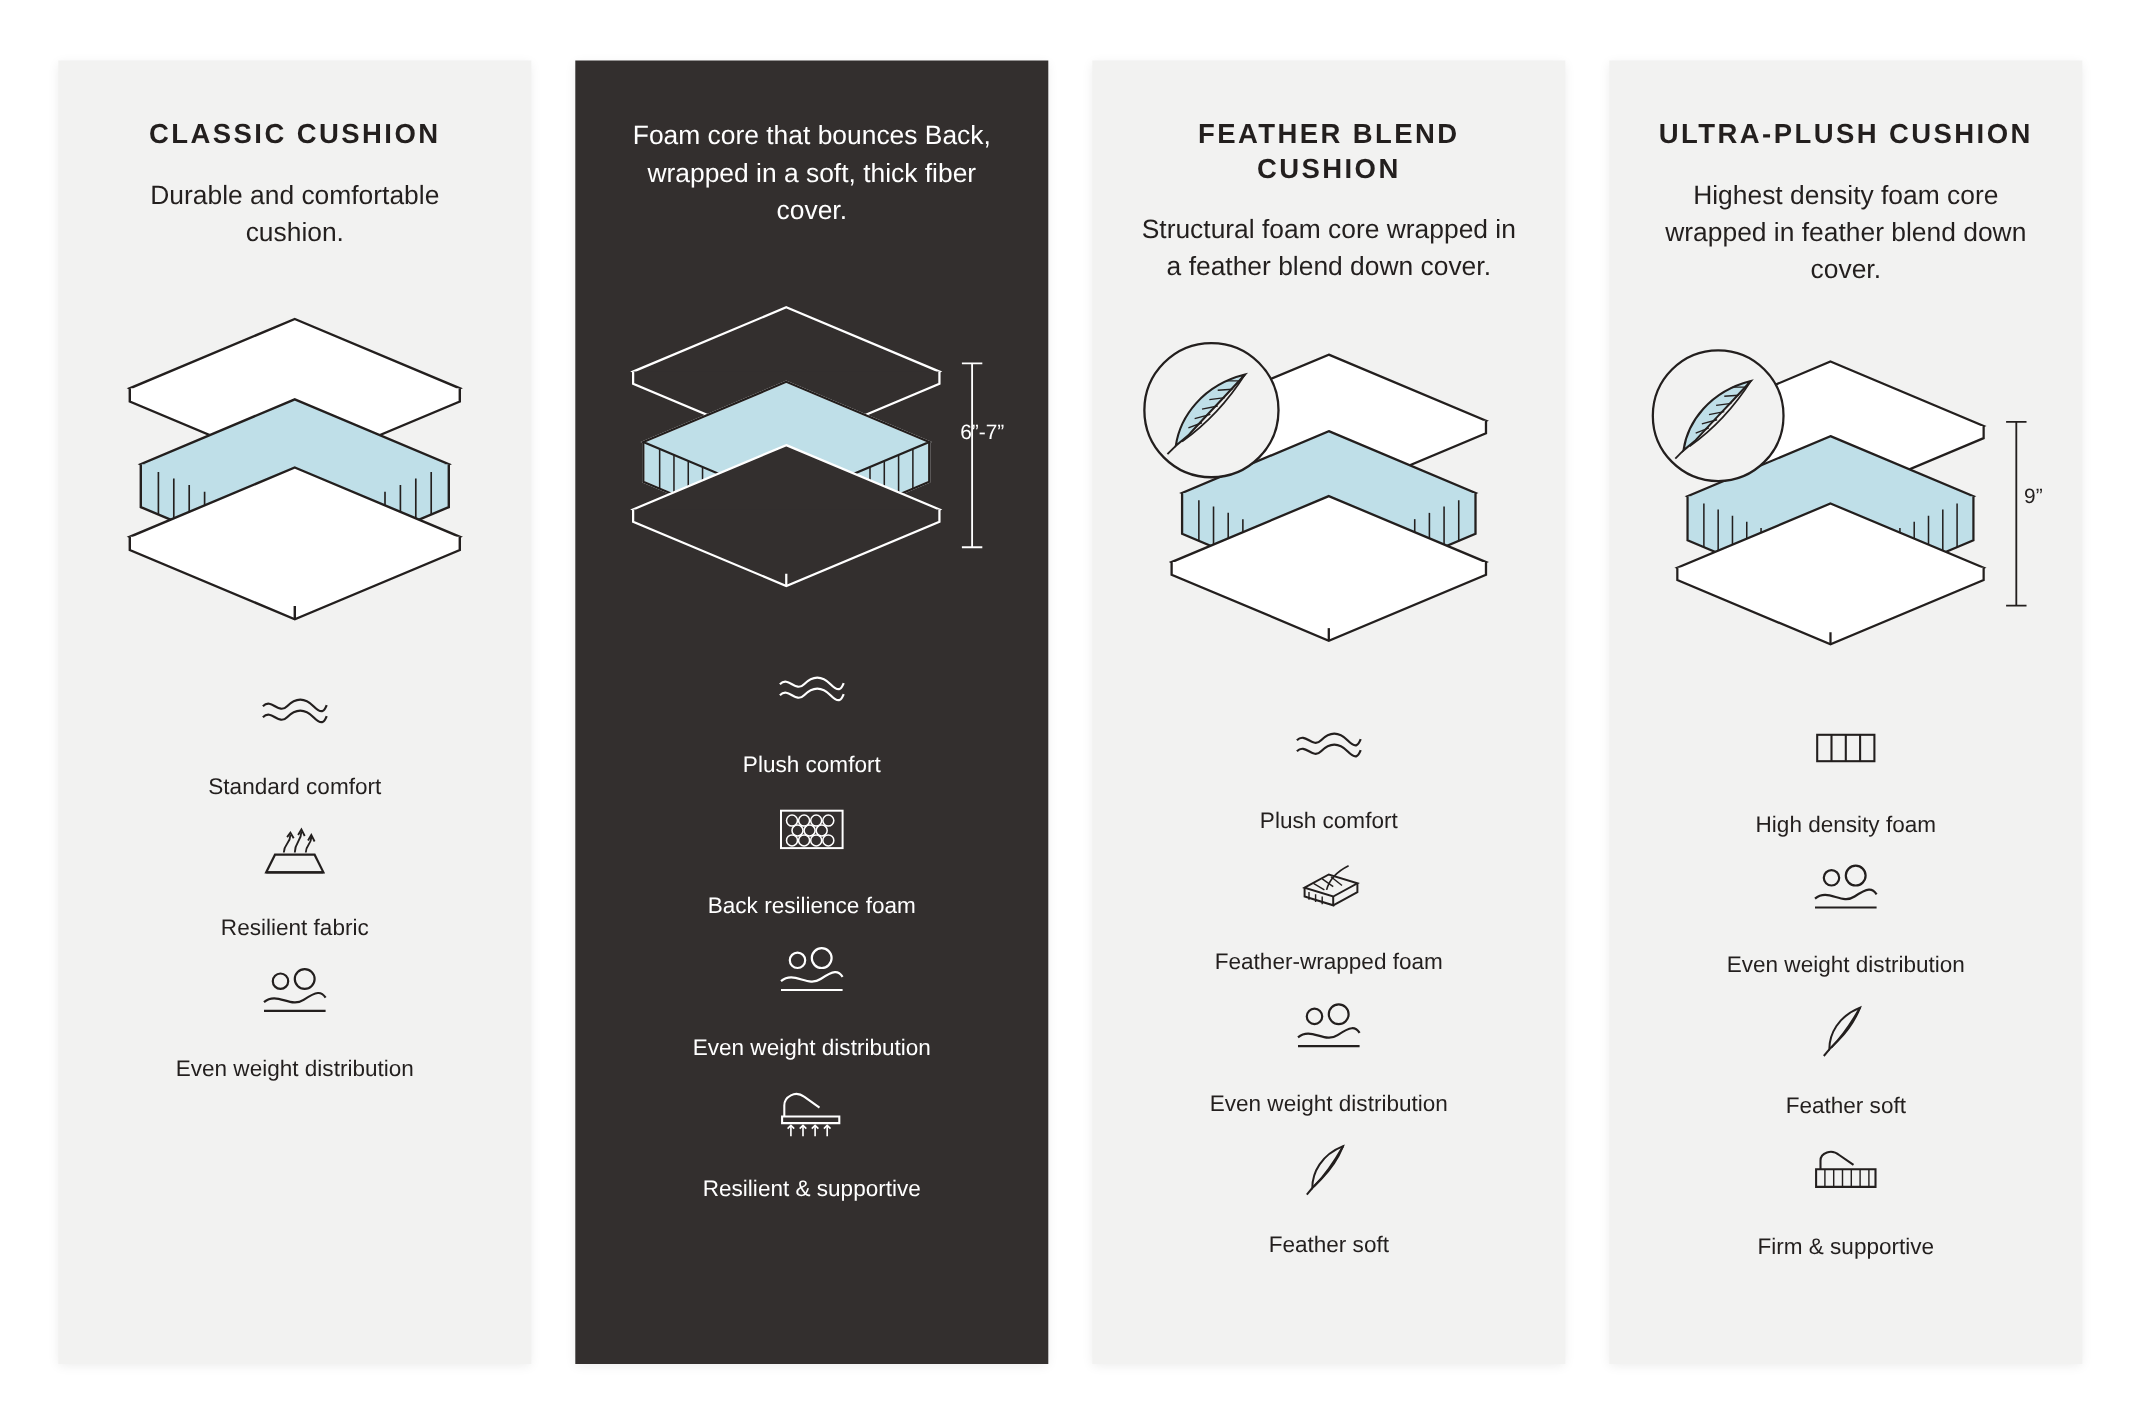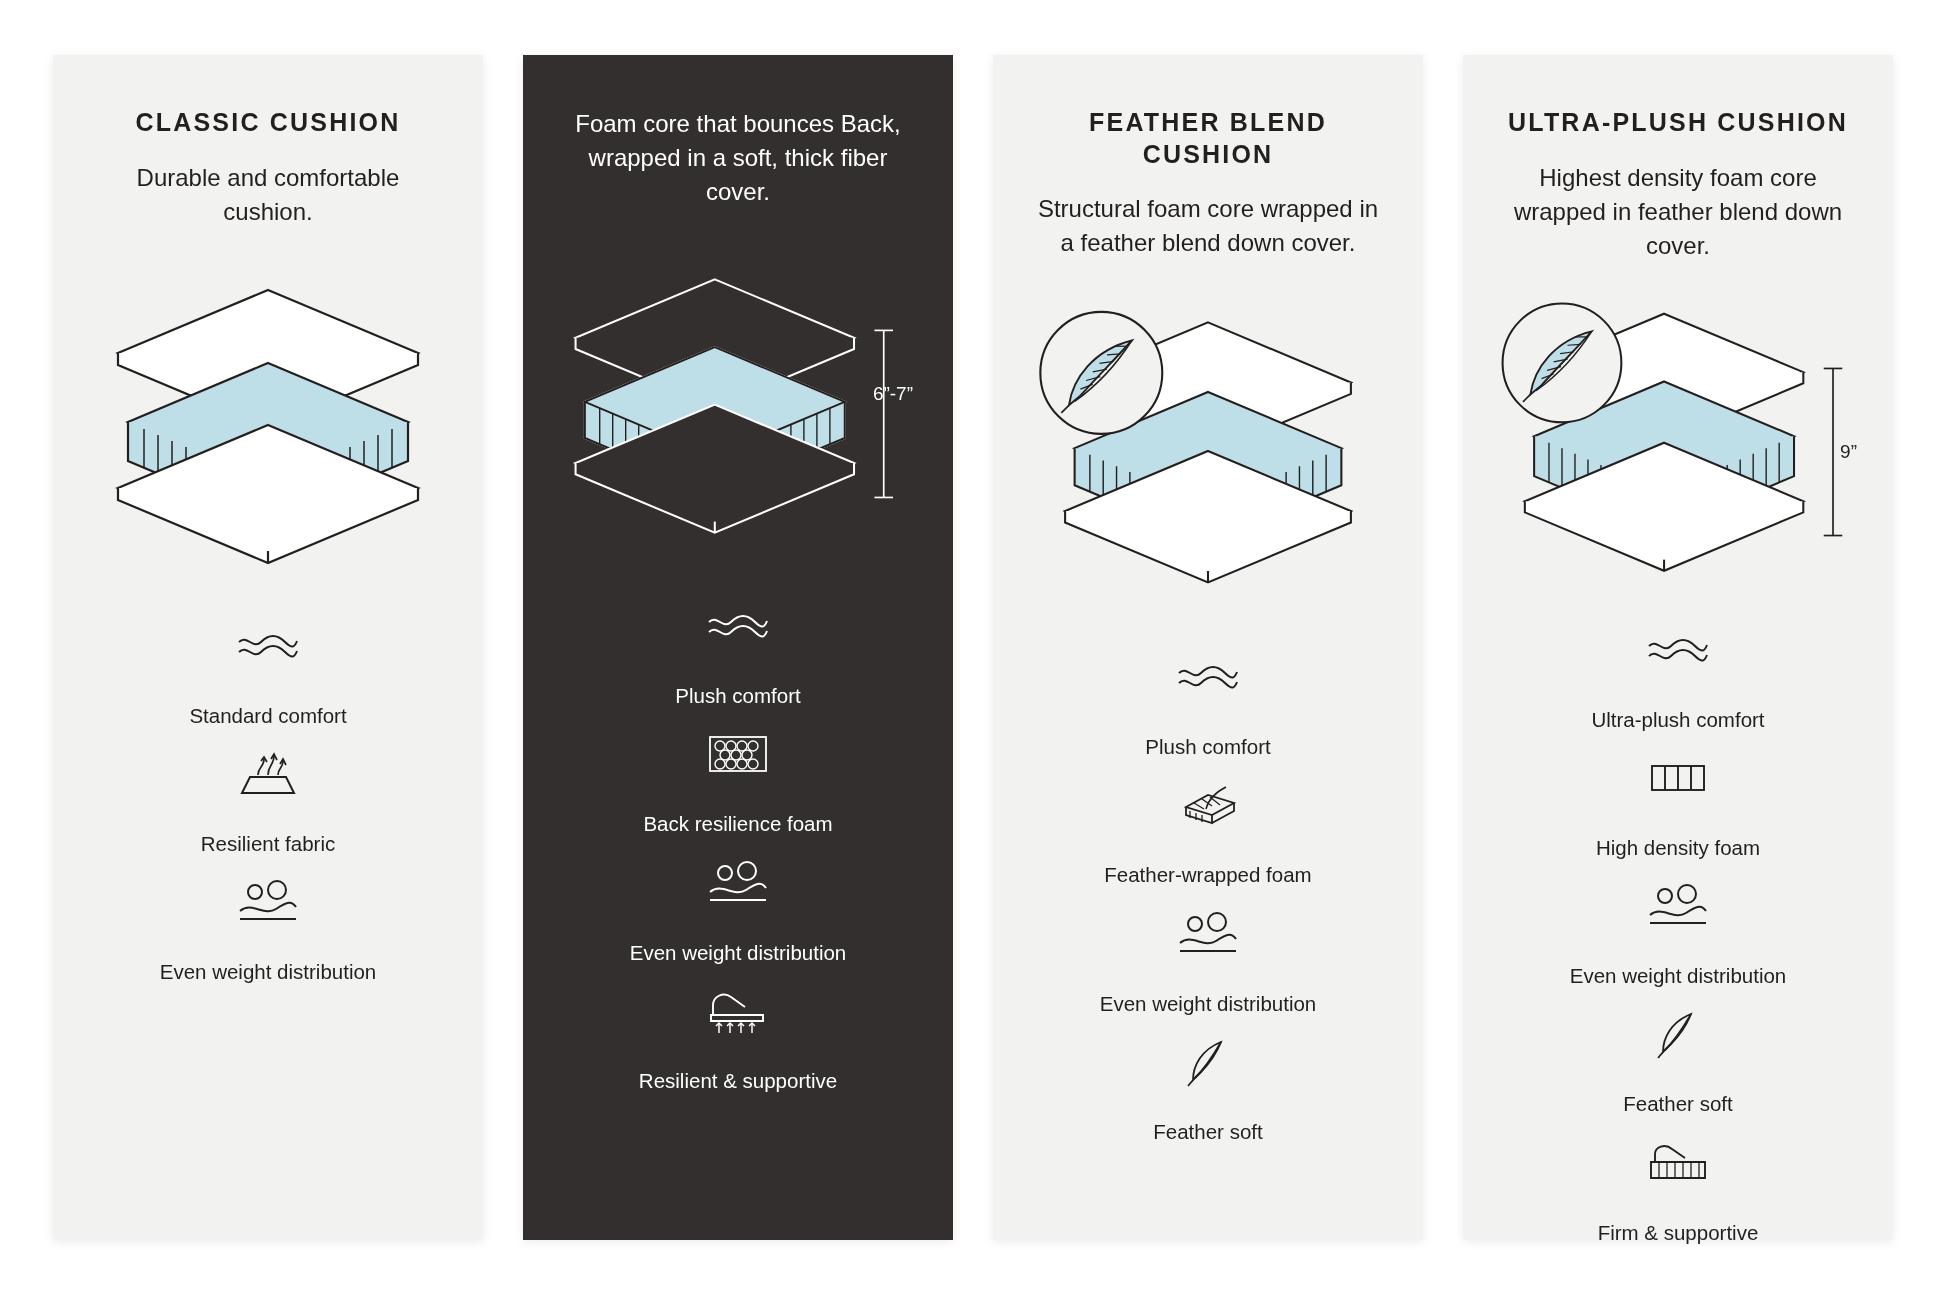--- a/index.html
+++ b/index.html
@@ -481,29 +481,20 @@
           <path d="M352 74 L372 74"></path>
           <path d="M352 254 L372 254"></path>
         </g>
       </svg>
       <span class="dim-label" style="position:absolute; right:2px; top:152px;">9”</span>
     </div>
 
     <div class="features">
       <div class="feature">
         <span class="ficon">
-          <svg width="62" height="26" viewBox="0 0 62 26" fill="none" stroke="#231f1e" stroke-width="2">
-            <path d="M2 9 C10 1, 16 17, 24 9 S40 1, 48 9 S58 13, 60 8"></path>
-            <path d="M2 19 C10 11, 16 27, 24 19 S40 11, 48 19 S58 23, 60 18"></path>
-          </svg>
-        </span>
-        <span class="flabel">Ultra-plush comfort</span>
-      </div>
-      <div class="feature">
-        <span class="ficon">
           <svg width="64" height="42" viewBox="0 0 64 42" fill="none" stroke="#231f1e" stroke-width="1.9">
             <rect x="6" y="9" width="52" height="24"></rect>
             <path d="M19 9 L19 33"></path>
               <path d="M32 9 L32 33"></path>
               <path d="M45 9 L45 33"></path>
           </svg>
         </span>
         <span class="flabel">High density foam</span>
       </div>
       <div class="feature">

